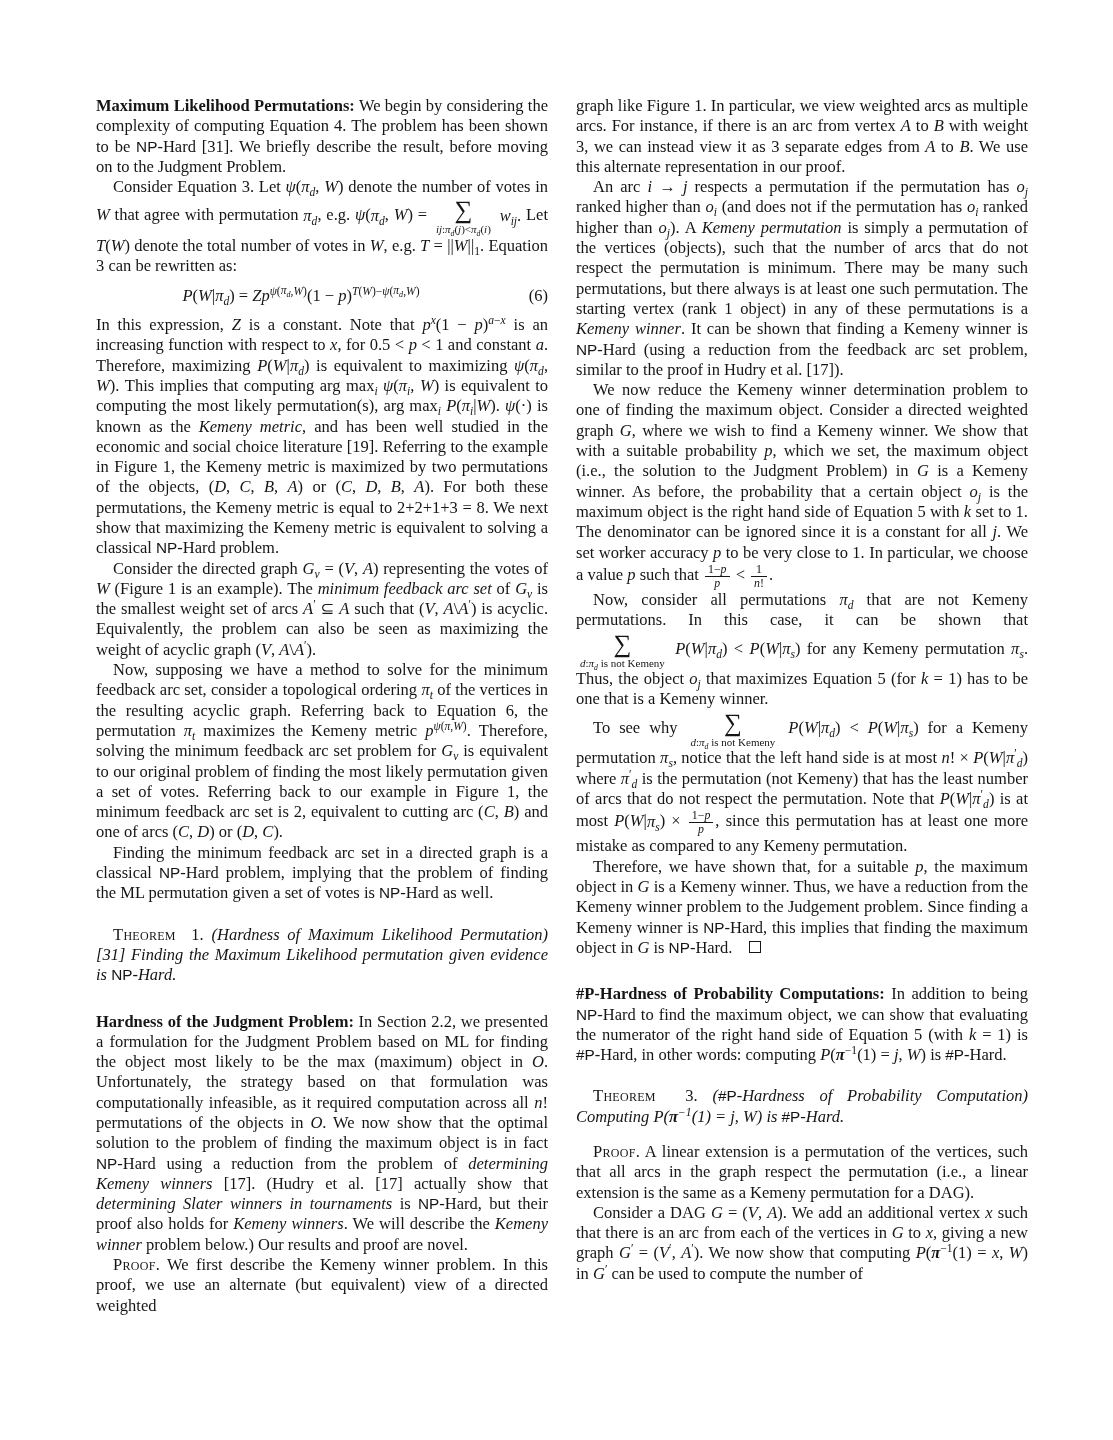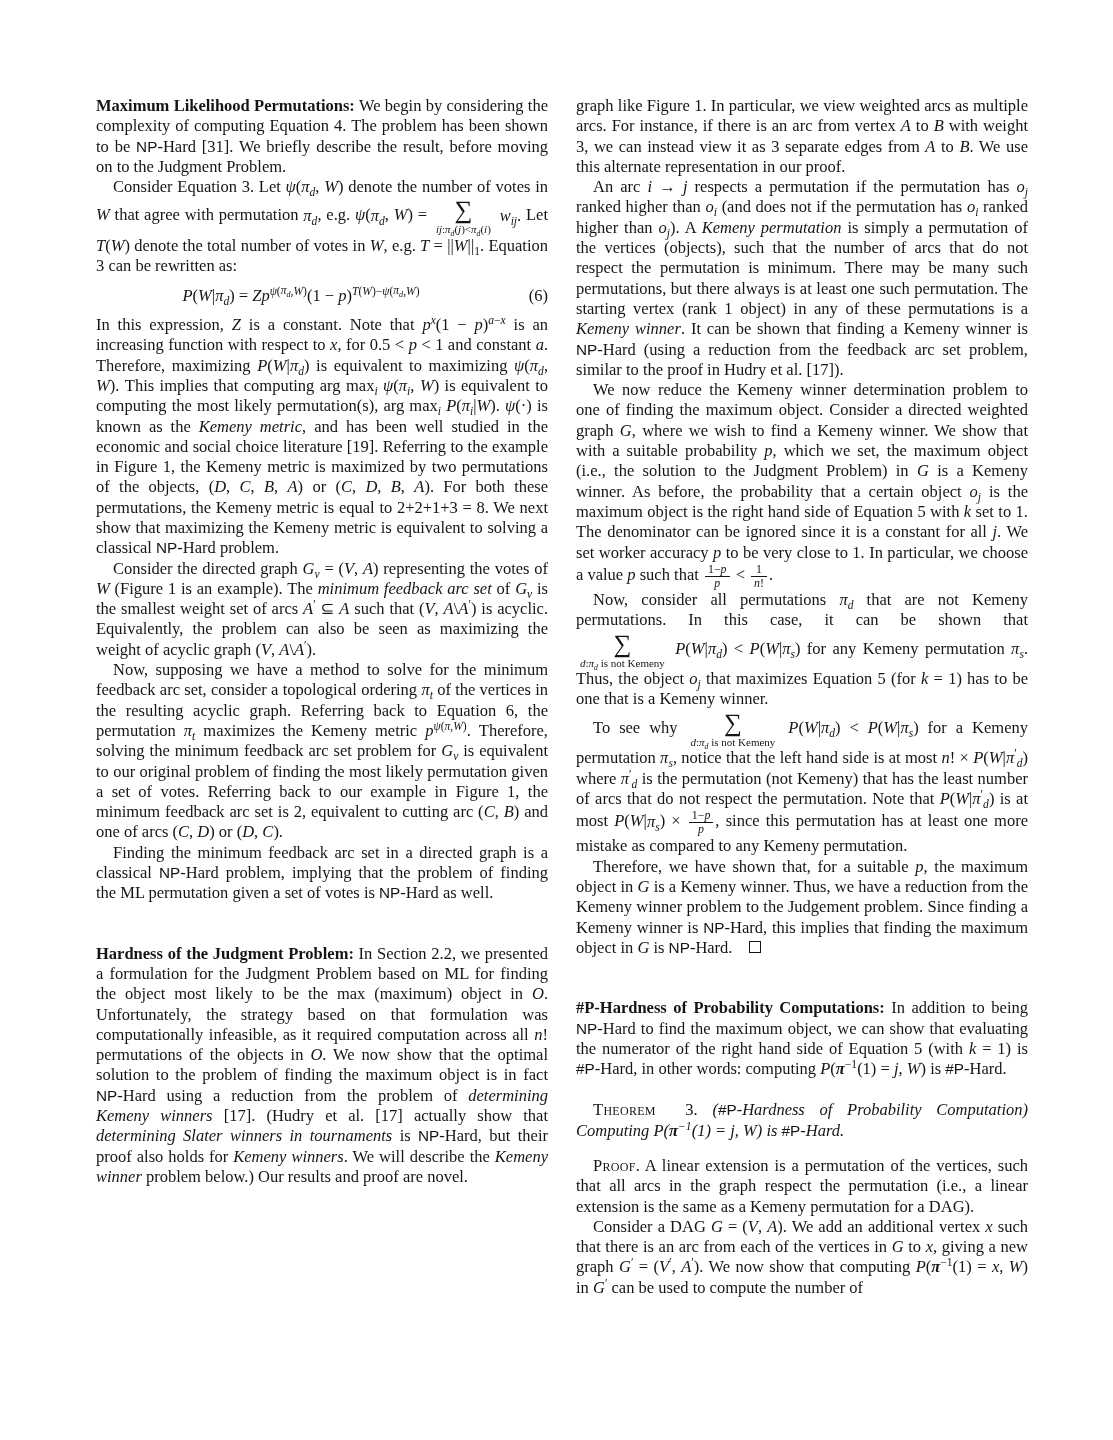--- a/index.html
+++ b/index.html
@@ -21,21 +21,21 @@
     top:96px;
     width:452px;
     text-align:justify;
   }
   .col-left  { left:96px;  }
   .col-right { left:576px; }
   .col > :first-child { margin-top:0 !important; }
 
   .para { margin:0; }
   .indent { text-indent:17px; }
-  .section { margin-top:40px; }
+  .section { margin-top:26px; }
   .theorem { margin-top:21px; margin-bottom:15px; text-indent:17px; }
   .proof   { text-indent:17px; }
 
   .equation { display:flex; align-items:center; margin:9px 0 9px; }
   .eq-body { flex:1; text-align:center; text-indent:0; }
   .eq-num  { width:42px; text-align:right; }
 
   b { font-weight:bold; }
   i { font-style:italic; }
   sup, sub { font-size:0.70em; line-height:0; }
@@ -64,21 +64,23 @@
       <p class="para"><b>Maximum Likelihood Permutations:</b> We begin by considering the complexity of computing Equation 4. The problem has been shown to be <span class="sf">NP</span>-Hard [31]. We briefly describe the result, before moving on to the Judgment Problem.</p>
       <p class="para indent">Consider Equation 3. Let <i>ψ</i>(<i>π<sub>d</sub></i>, <i>W</i>) denote the number of votes in <i>W</i> that agree with permutation <i>π<sub>d</sub></i>, e.g. <i>ψ</i>(<i>π<sub>d</sub></i>, <i>W</i>) = <span class="nw"><span class="bigop"><span class="sg">∑</span><span class="lim"><i>ij</i>:<i>π<sub>d</sub></i>(<i>j</i>)&lt;<i>π<sub>d</sub></i>(<i>i</i>)</span></span> <i>w<sub>ij</sub></i>.</span> Let <i>T</i>(<i>W</i>) denote the total number of votes in <i>W</i>, e.g. <i>T</i> = ||<i>W</i>||<sub>1</sub>. Equation 3 can be rewritten as:</p>
       <div class="equation">
         <span class="eq-body"><i>P</i>(<i>W</i>|<i>π<sub>d</sub></i>) = <i>Zp</i><sup><i>ψ</i>(<i>π<sub>d</sub></i>,<i>W</i>)</sup>(1 − <i>p</i>)<sup><i>T</i>(<i>W</i>)−<i>ψ</i>(<i>π<sub>d</sub></i>,<i>W</i>)</sup></span>
         <span class="eq-num">(6)</span>
       </div>
       <p class="para">In this expression, <i>Z</i> is a constant. Note that <i>p</i><sup><i>x</i></sup>(1 − <i>p</i>)<sup><i>a</i>−<i>x</i></sup> is an increasing function with respect to <i>x</i>, for 0.5 &lt; <i>p</i> &lt; 1 and constant <i>a</i>. Therefore, maximizing <i>P</i>(<i>W</i>|<i>π<sub>d</sub></i>) is equivalent to maximizing <i>ψ</i>(<i>π<sub>d</sub></i>, <i>W</i>). This implies that computing arg max<sub><i>i</i></sub> <i>ψ</i>(<i>π<sub>i</sub></i>, <i>W</i>) is equivalent to computing the most likely permutation(s), <span class="nw">arg max<sub><i>i</i></sub> <i>P</i>(<i>π<sub>i</sub></i>|<i>W</i>)</span>. <i>ψ</i>(·) is known as the <i>Kemeny metric</i>, and has been well studied in the economic and social choice literature [19]. Referring to the example in Figure 1, the Kemeny metric is maximized by two permutations of the objects, (<i>D</i>, <i>C</i>, <i>B</i>, <i>A</i>) or (<i>C</i>, <i>D</i>, <i>B</i>, <i>A</i>). For both these permutations, the Kemeny metric is equal to 2+2+1+3 = 8. We next show that maximizing the Kemeny metric is equivalent to solving a classical <span class="sf">NP</span>-Hard problem.</p>
       <p class="para indent">Consider the directed graph <i>G<sub>v</sub></i> = (<i>V</i>, <i>A</i>) representing the votes of <i>W</i> (Figure 1 is an example). The <i>minimum feedback arc set</i> of <i>G<sub>v</sub></i> is the smallest weight set of arcs <i>A</i><sup>′</sup> ⊆ <i>A</i> such that (<i>V</i>, <i>A</i>\<i>A</i><sup>′</sup>) is acyclic. Equivalently, the problem can also be seen as maximizing the weight of acyclic graph (<i>V</i>, <i>A</i>\<i>A</i><sup>′</sup>).</p>
       <p class="para indent">Now, supposing we have a method to solve for the minimum feedback arc set, consider a topological ordering <i>π<sub>t</sub></i> of the vertices in the resulting acyclic graph. Referring back to Equation 6, the permutation <i>π<sub>t</sub></i> maximizes the Kemeny metric <i>p</i><sup><i>ψ</i>(<i>π</i>,<i>W</i>)</sup>. Therefore, solving the minimum feedback arc set problem for <i>G<sub>v</sub></i> is equivalent to our original problem of finding the most likely permutation given a set of votes. Referring back to our example in Figure 1, the minimum feedback arc set is 2, equivalent to cutting arc (<i>C</i>, <i>B</i>) and one of arcs (<i>C</i>, <i>D</i>) or (<i>D</i>, <i>C</i>).</p>
       <p class="para indent">Finding the minimum feedback arc set in a directed graph is a classical <span class="sf">NP</span>-Hard problem, implying that the problem of finding the ML permutation given a set of votes is <span class="sf">NP</span>-Hard as well.</p>
+      <p class="para theorem"><span class="sc">Theorem</span>&nbsp;&nbsp;1. <i>(Hardness of Maximum Likelihood Permutation) [31] Finding the Maximum Likelihood permutation given evidence is <span class="sf">NP</span>-Hard.</i></p>
       <p class="para section"><b>Hardness of the Judgment Problem:</b> In Section 2.2, we presented a formulation for the Judgment Problem based on ML for finding the object most likely to be the max (maximum) object in <i>O</i>. Unfortunately, the strategy based on that formulation was computationally infeasible, as it required computation across all <i>n</i>! permutations of the objects in <i>O</i>. We now show that the optimal solution to the problem of finding the maximum object is in fact <span class="sf">NP</span>-Hard using a reduction from the problem of <i>determining Kemeny winners</i> [17]. (Hudry et al. [17] actually show that <i>determining Slater winners in tournaments</i> is <span class="sf">NP</span>-Hard, but their proof also holds for <i>Kemeny winners</i>. We will describe the <i>Kemeny winner</i> problem below.) Our results and proof are novel.</p>
+      <p class="para proof"><span class="sc">Proof</span>. We first describe the Kemeny winner problem. In this proof, we use an alternate (but equivalent) view of a directed weighted</p>
     </div>
   <div class="col col-right">
       <p class="para">graph like Figure 1. In particular, we view weighted arcs as multiple arcs. For instance, if there is an arc from vertex <i>A</i> to <i>B</i> with weight 3, we can instead view it as 3 separate edges from <i>A</i> to <i>B</i>. We use this alternate representation in our proof.</p>
       <p class="para indent">An arc <i>i</i> → <i>j</i> respects a permutation if the permutation has <i>o<sub>j</sub></i> ranked higher than <i>o<sub>i</sub></i> (and does not if the permutation has <i>o<sub>i</sub></i> ranked higher than <i>o<sub>j</sub></i>). A <i>Kemeny permutation</i> is simply a permutation of the vertices (objects), such that the number of arcs that do not respect the permutation is minimum. There may be many such permutations, but there always is at least one such permutation. The starting vertex (rank 1 object) in any of these permutations is a <i>Kemeny winner</i>. It can be shown that finding a Kemeny winner is <span class="sf">NP</span>-Hard (using a reduction from the feedback arc set problem, similar to the proof in Hudry et al. [17]).</p>
       <p class="para indent">We now reduce the Kemeny winner determination problem to one of finding the maximum object. Consider a directed weighted graph <i>G</i>, where we wish to find a Kemeny winner. We show that with a suitable probability <i>p</i>, which we set, the maximum object (i.e., the solution to the Judgment Problem) in <i>G</i> is a Kemeny winner. As before, the probability that a certain object <i>o<sub>j</sub></i> is the maximum object is the right hand side of Equation 5 with <i>k</i> set to 1. The denominator can be ignored since it is a constant for all <i>j</i>. We set worker accuracy <i>p</i> to be very close to 1. In particular, we choose a value <i>p</i> such that <span class="nw"><span class="frac"><span class="num">1−<i>p</i></span><span class="den"><i>p</i></span></span> &lt; <span class="frac"><span class="num">1</span><span class="den"><i>n</i>!</span></span>.</span></p>
       <p class="para indent">Now, consider all permutations <i>π<sub>d</sub></i> that are not Kemeny permutations. In this case, it can be shown that <span class="nw"><span class="bigop"><span class="sg">∑</span><span class="lim"><i>d</i>:<i>π<sub>d</sub></i> is not Kemeny</span></span> <i>P</i>(<i>W</i>|<i>π<sub>d</sub></i>) &lt;</span> <i>P</i>(<i>W</i>|<i>π<sub>s</sub></i>) for any Kemeny permutation <i>π<sub>s</sub></i>. Thus, the object <i>o<sub>j</sub></i> that maximizes Equation 5 (for <i>k</i> = 1) has to be one that is a Kemeny winner.</p>
       <p class="para indent">To see why <span class="nw"><span class="bigop"><span class="sg">∑</span><span class="lim"><i>d</i>:<i>π<sub>d</sub></i> is not Kemeny</span></span> <i>P</i>(<i>W</i>|<i>π<sub>d</sub></i>) &lt; <i>P</i>(<i>W</i>|<i>π<sub>s</sub></i>)</span> for a Kemeny permutation <i>π<sub>s</sub></i>, notice that the left hand side is at most <i>n</i>! × <i>P</i>(<i>W</i>|<i>π</i><sup>′</sup><sub><i>d</i></sub>) where <i>π</i><sup>′</sup><sub><i>d</i></sub> is the permutation (not Kemeny) that has the least number of arcs that do not respect the permutation. Note that <i>P</i>(<i>W</i>|<i>π</i><sup>′</sup><sub><i>d</i></sub>) is at most <i>P</i>(<i>W</i>|<i>π<sub>s</sub></i>) × <span class="frac"><span class="num">1−<i>p</i></span><span class="den"><i>p</i></span></span>, since this permutation has at least one more mistake as compared to any Kemeny permutation.</p>
       <p class="para indent">Therefore, we have shown that, for a suitable <i>p</i>, the maximum object in <i>G</i> is a Kemeny winner. Thus, we have a reduction from the Kemeny winner problem to the Judgement problem. Since finding a Kemeny winner is <span class="sf">NP</span>-Hard, this implies that finding the maximum object in <i>G</i> is <span class="sf">NP</span>-Hard. <span class="qed"></span></p>
       <p class="para section"><b>#P-Hardness of Probability Computations:</b> In addition to being <span class="sf">NP</span>-Hard to find the maximum object, we can show that evaluating the numerator of the right hand side of Equation 5 (with <i>k</i> = 1) is <span class="sf">#P</span>-Hard, in other words: computing <i>P</i>(<b><i>π</i></b><sup>−1</sup>(1) = <i>j</i>, <i>W</i>) is <span class="sf">#P</span>-Hard.</p>
       <p class="para theorem"><span class="sc">Theorem</span>&nbsp;&nbsp;3. <i>(<span class="sf">#P</span>-Hardness of Probability Computation) Computing P(<b>π</b><sup>−1</sup>(1) = j, W) is <span class="sf">#P</span>-Hard.</i></p>

